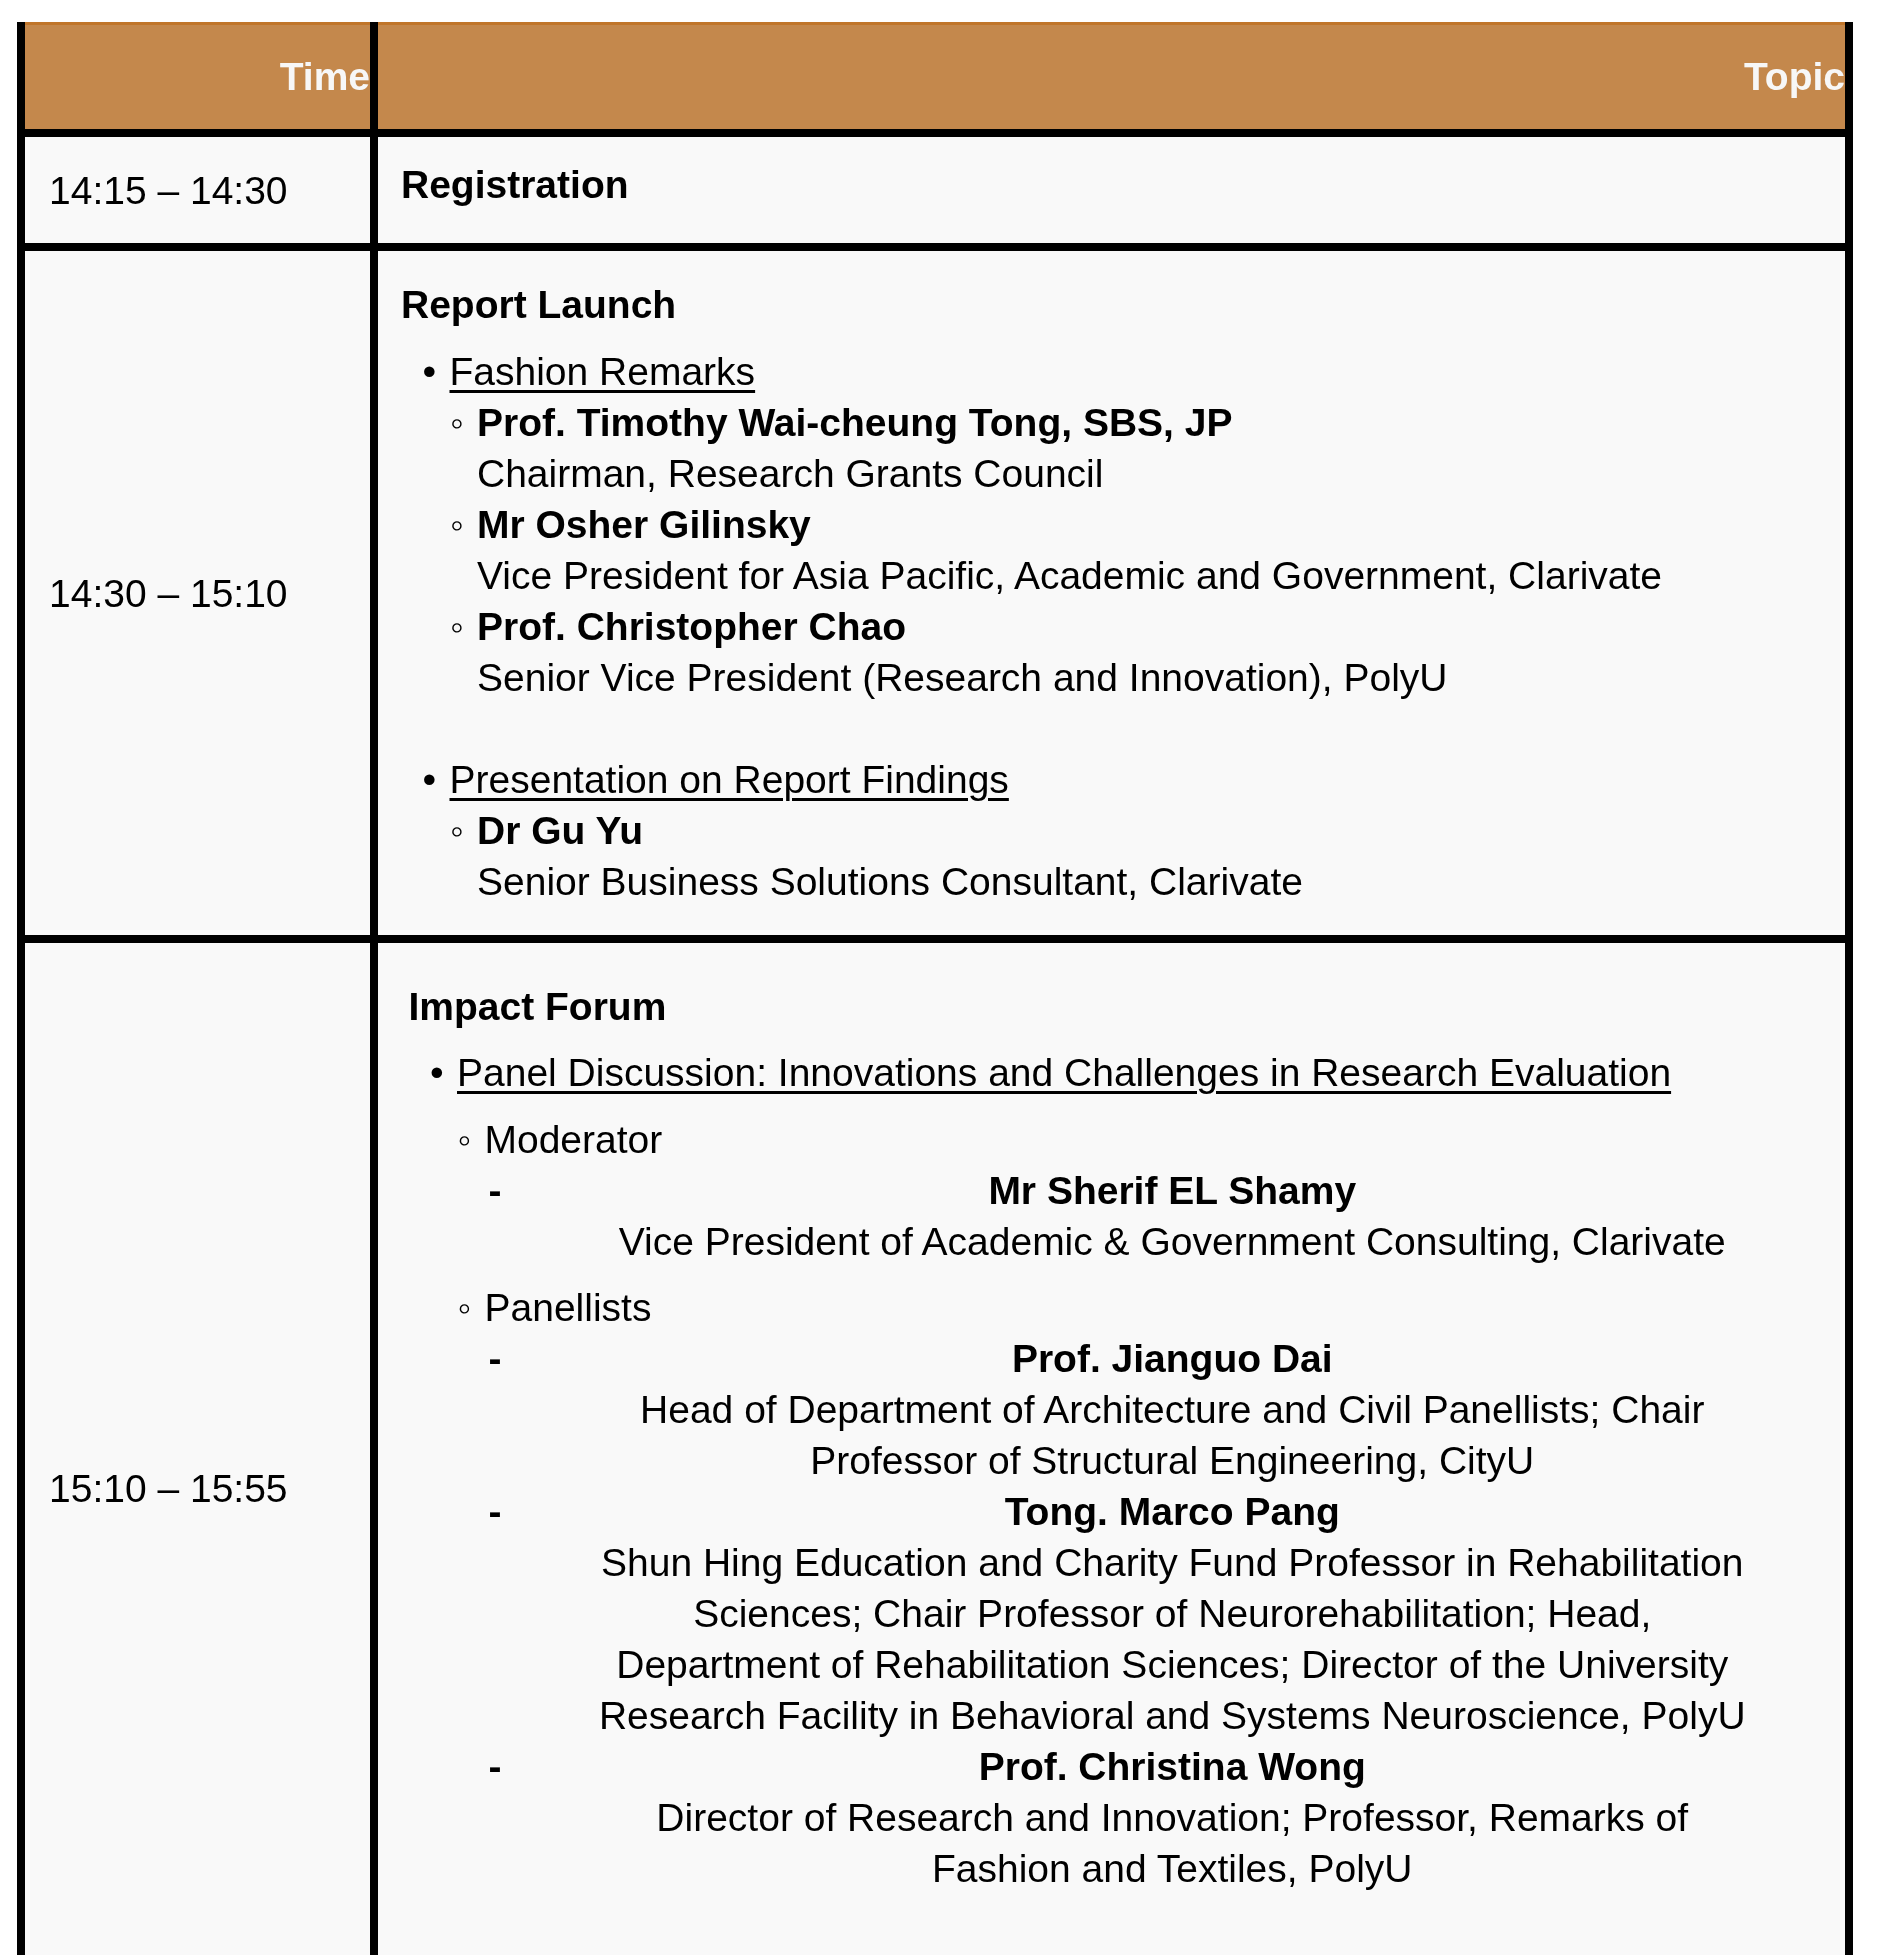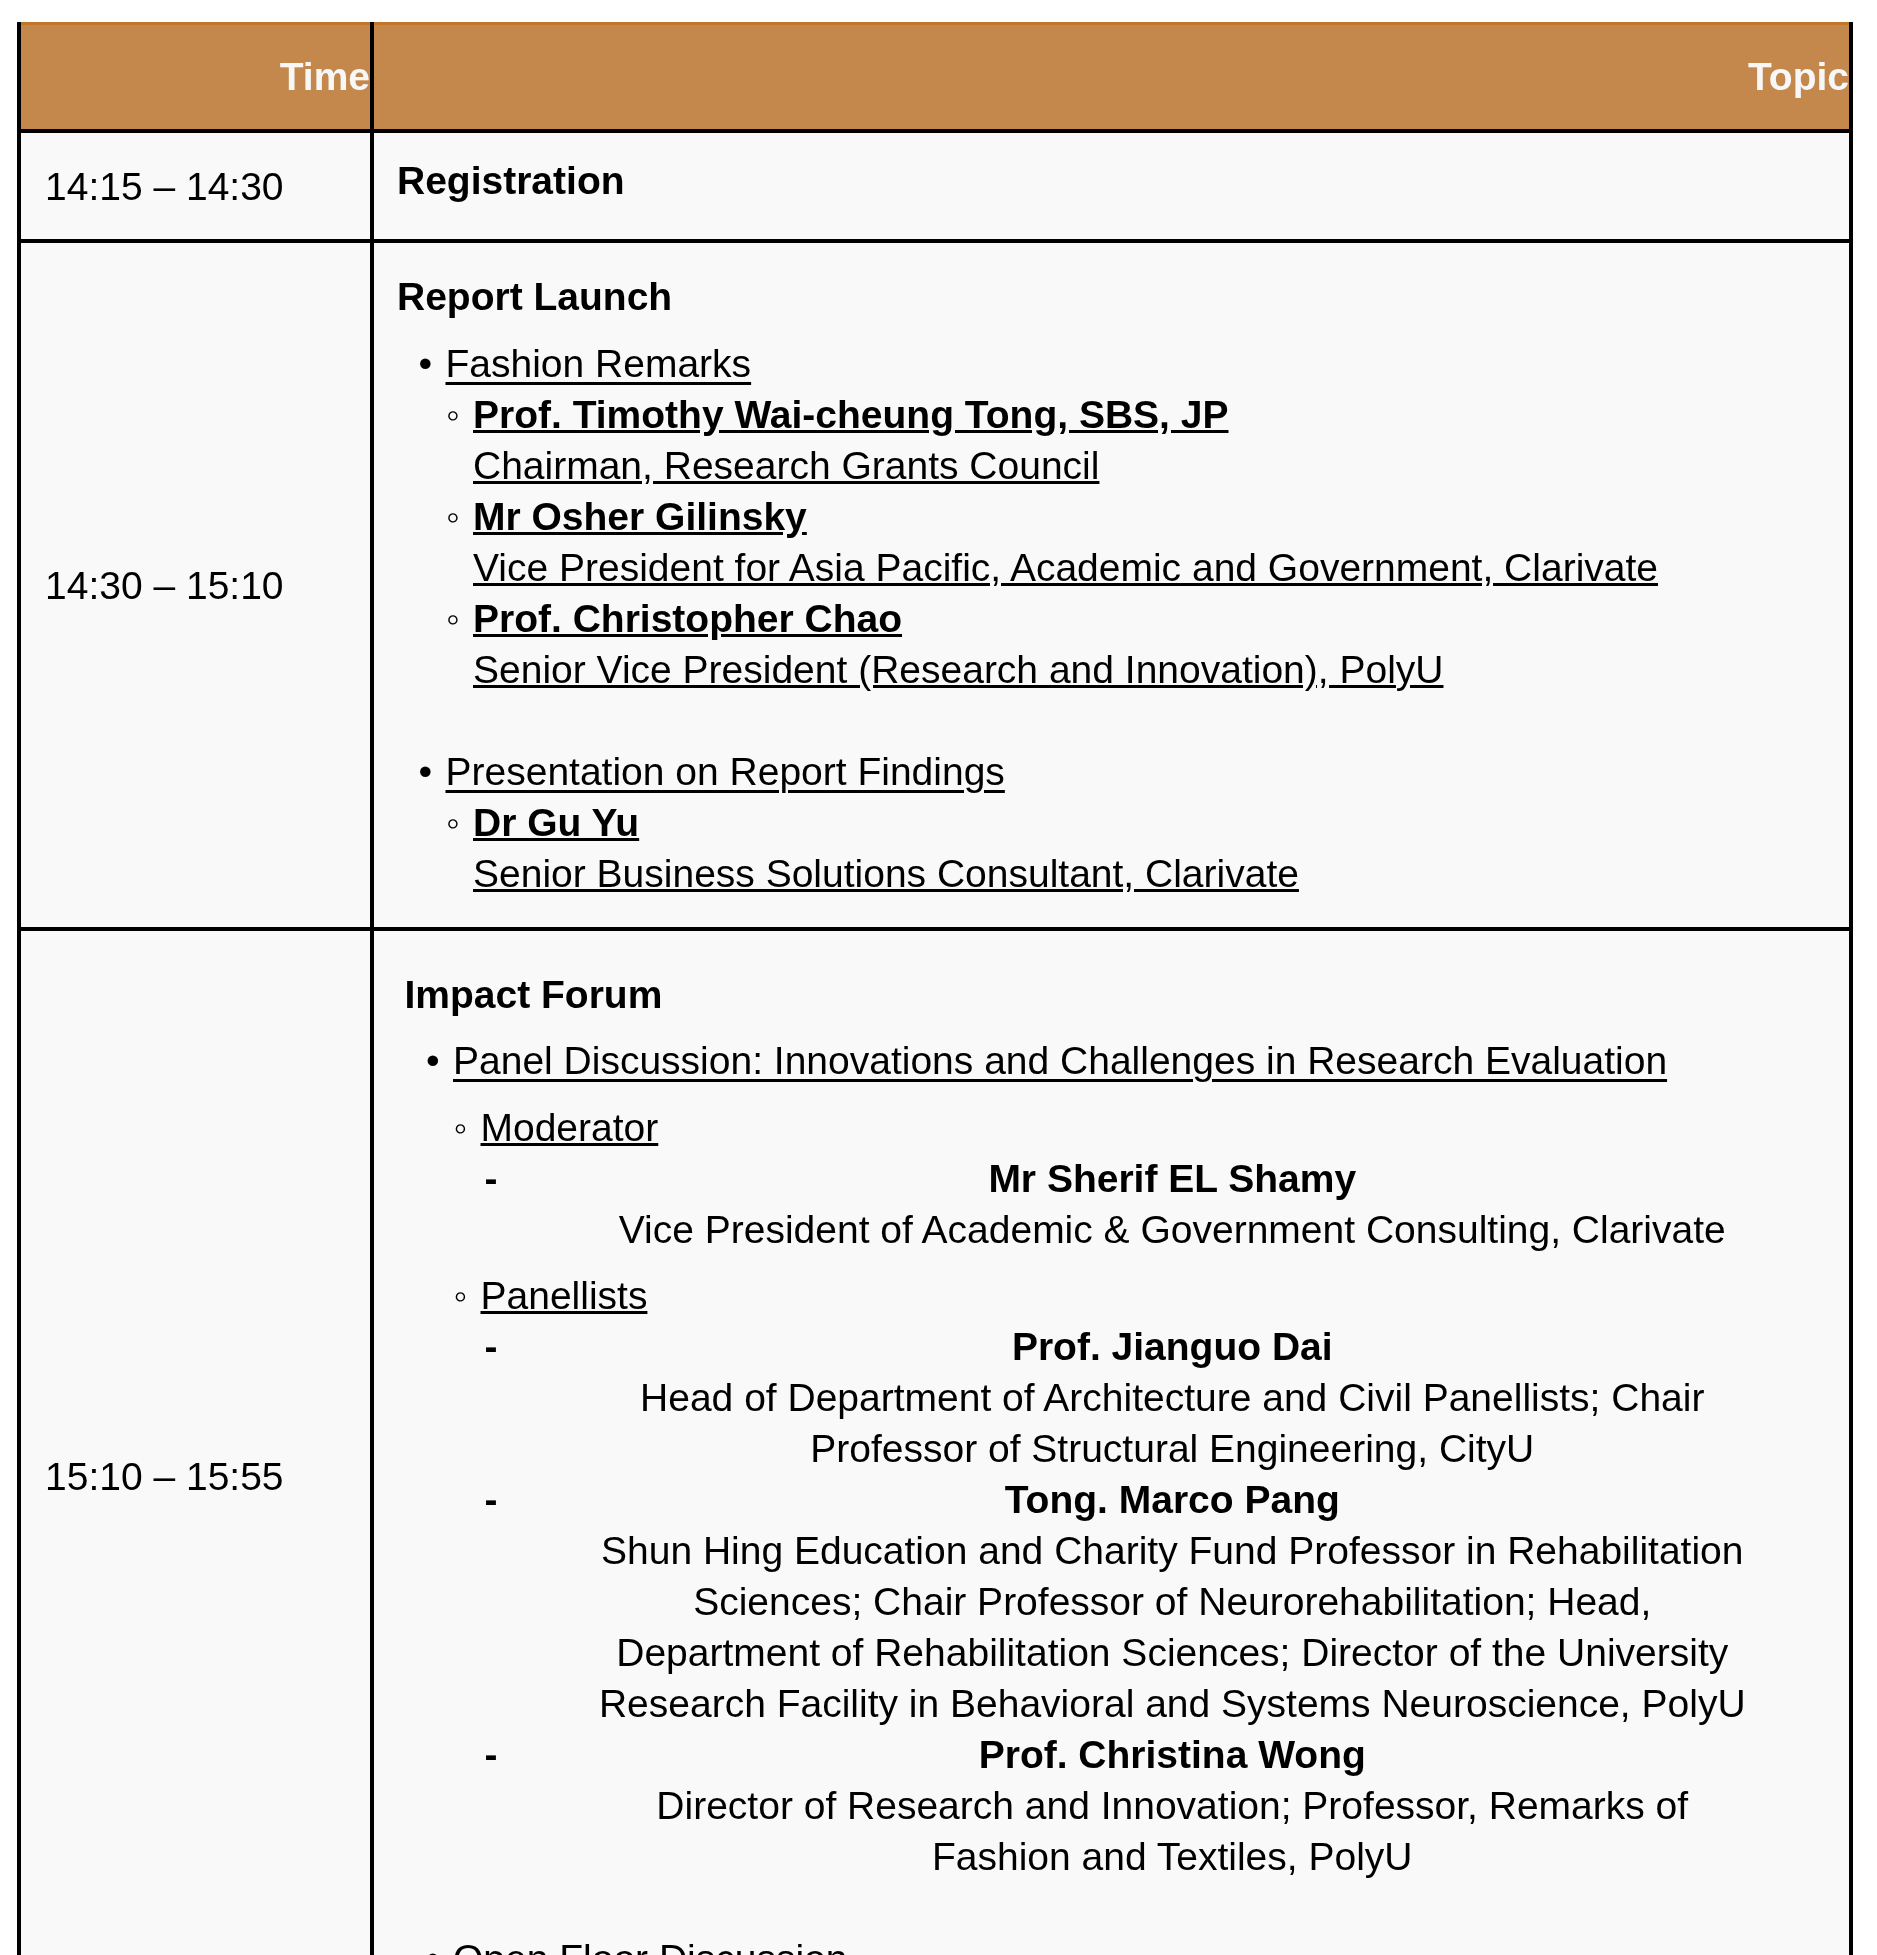--- a/index.html
+++ b/index.html
@@ -1,31 +1,31 @@
 <!DOCTYPE html>
 <html style="font-size:6.3px"><head>
 <meta charset="utf-8">
 <style>
   html, body { margin: 0; padding: 0; background: #ffffff; }
   body { width: 1877px; height: 2189px; position: relative; font-family: "Liberation Sans", sans-serif; color: #000; }
   .agenda { position: absolute; left: 17px; top: 22px; width: 1836px; border-collapse: collapse; table-layout: fixed; }
-  .agenda th, .agenda td { border: 4px solid #000000; vertical-align: middle; }
+  .agenda th, .agenda td { border: 8px solid #000000; vertical-align: middle; }
   .agenda th { background: #c4884c; color: #f7f7f7; font-weight: bold; font-size: 39px; text-align: right; height: 104px; padding: 0 0 0 23.5px; border-top: 3.1px solid #c0752a; }
   .agenda td { background: #f9f9f9; font-size: 39px; line-height: 51px; }
   .col-time { width: 353px; }
   .time-cell { padding-left: 24px; }
   .topic-cell { padding: 0 18px 0 23px; }
   .row-reg td { height: 104px; }
   .row-report td { height: 682px; }
   .row-impact td { height: 1089px; }
   .title { font-weight: bold; }
   .u { text-decoration: underline; text-decoration-thickness: 2.7px; text-underline-offset: 4.7px; }
   .lvl1 { margin-left: 21.5px; position: relative; padding-left: 27px; }
   .lvl1::before { content: "\2022"; position: absolute; left: 0; top: 0; }
-  .lvl2 { margin-left: 49px; position: relative; padding-left: 27px; text-decoration: underline; }
+  .lvl2 { margin-left: 49px; position: relative; padding-left: 27px; }
   .lvl2::before { content: "\25E6"; position: absolute; left: 0; top: 0; }
   .lvl3 { margin-left: 80px; position: relative; padding-left: 29px; text-align: center; }
   .lvl3::before { content: "-"; font-weight: bold; position: absolute; left: 0; top: 0; }
   .role { display: block; }
   .bold { font-weight: bold; }
   .gap-s { height: 15.6px; }
   .gap-m { height: 51px; }
 </style>
 </head>
 <body>

